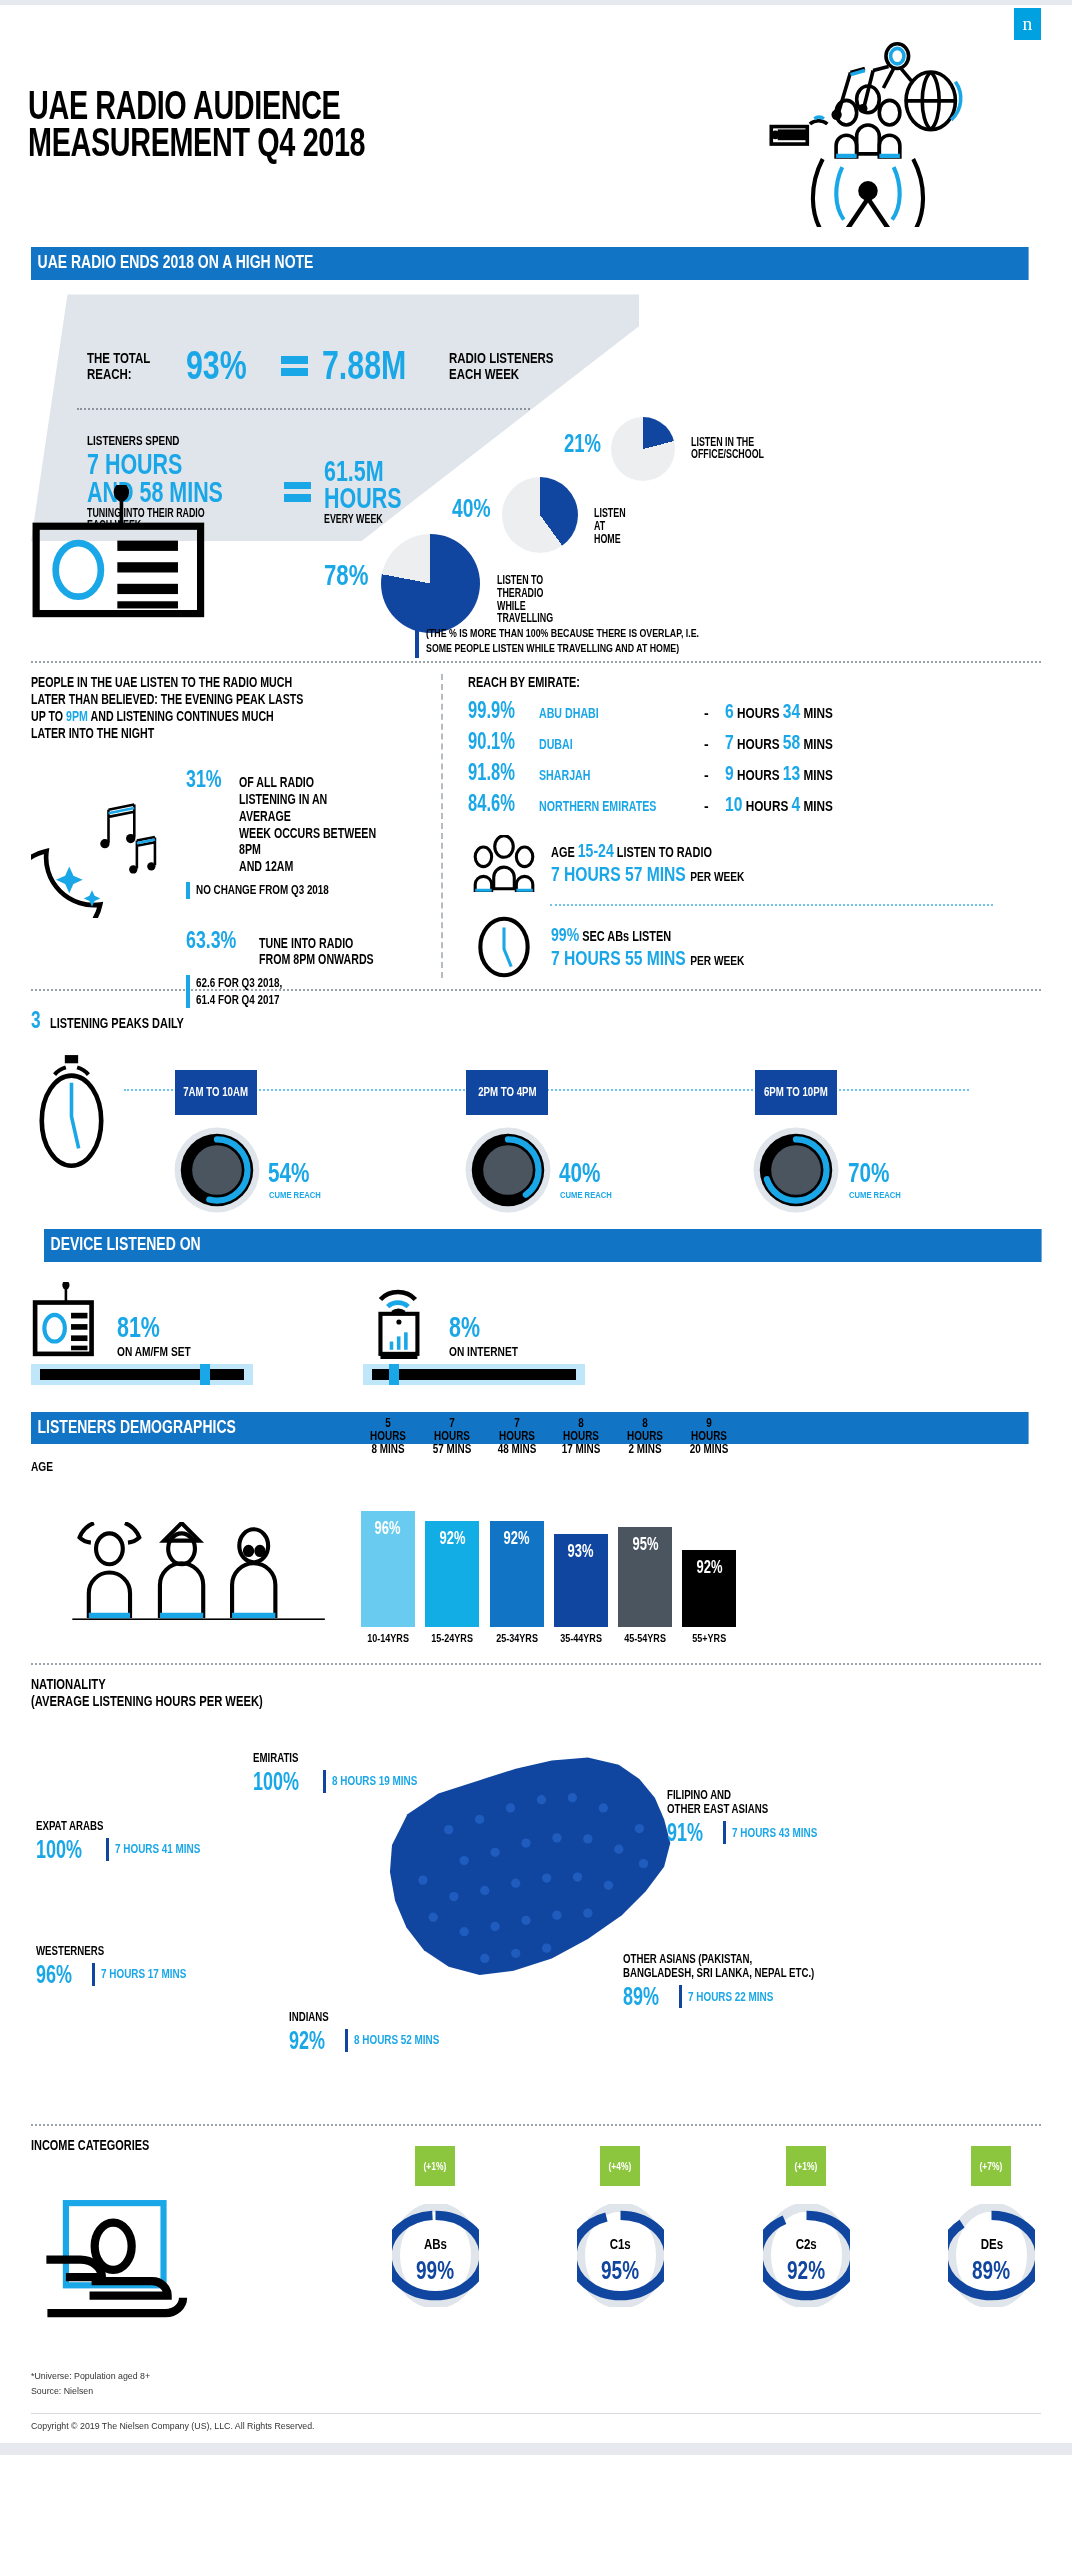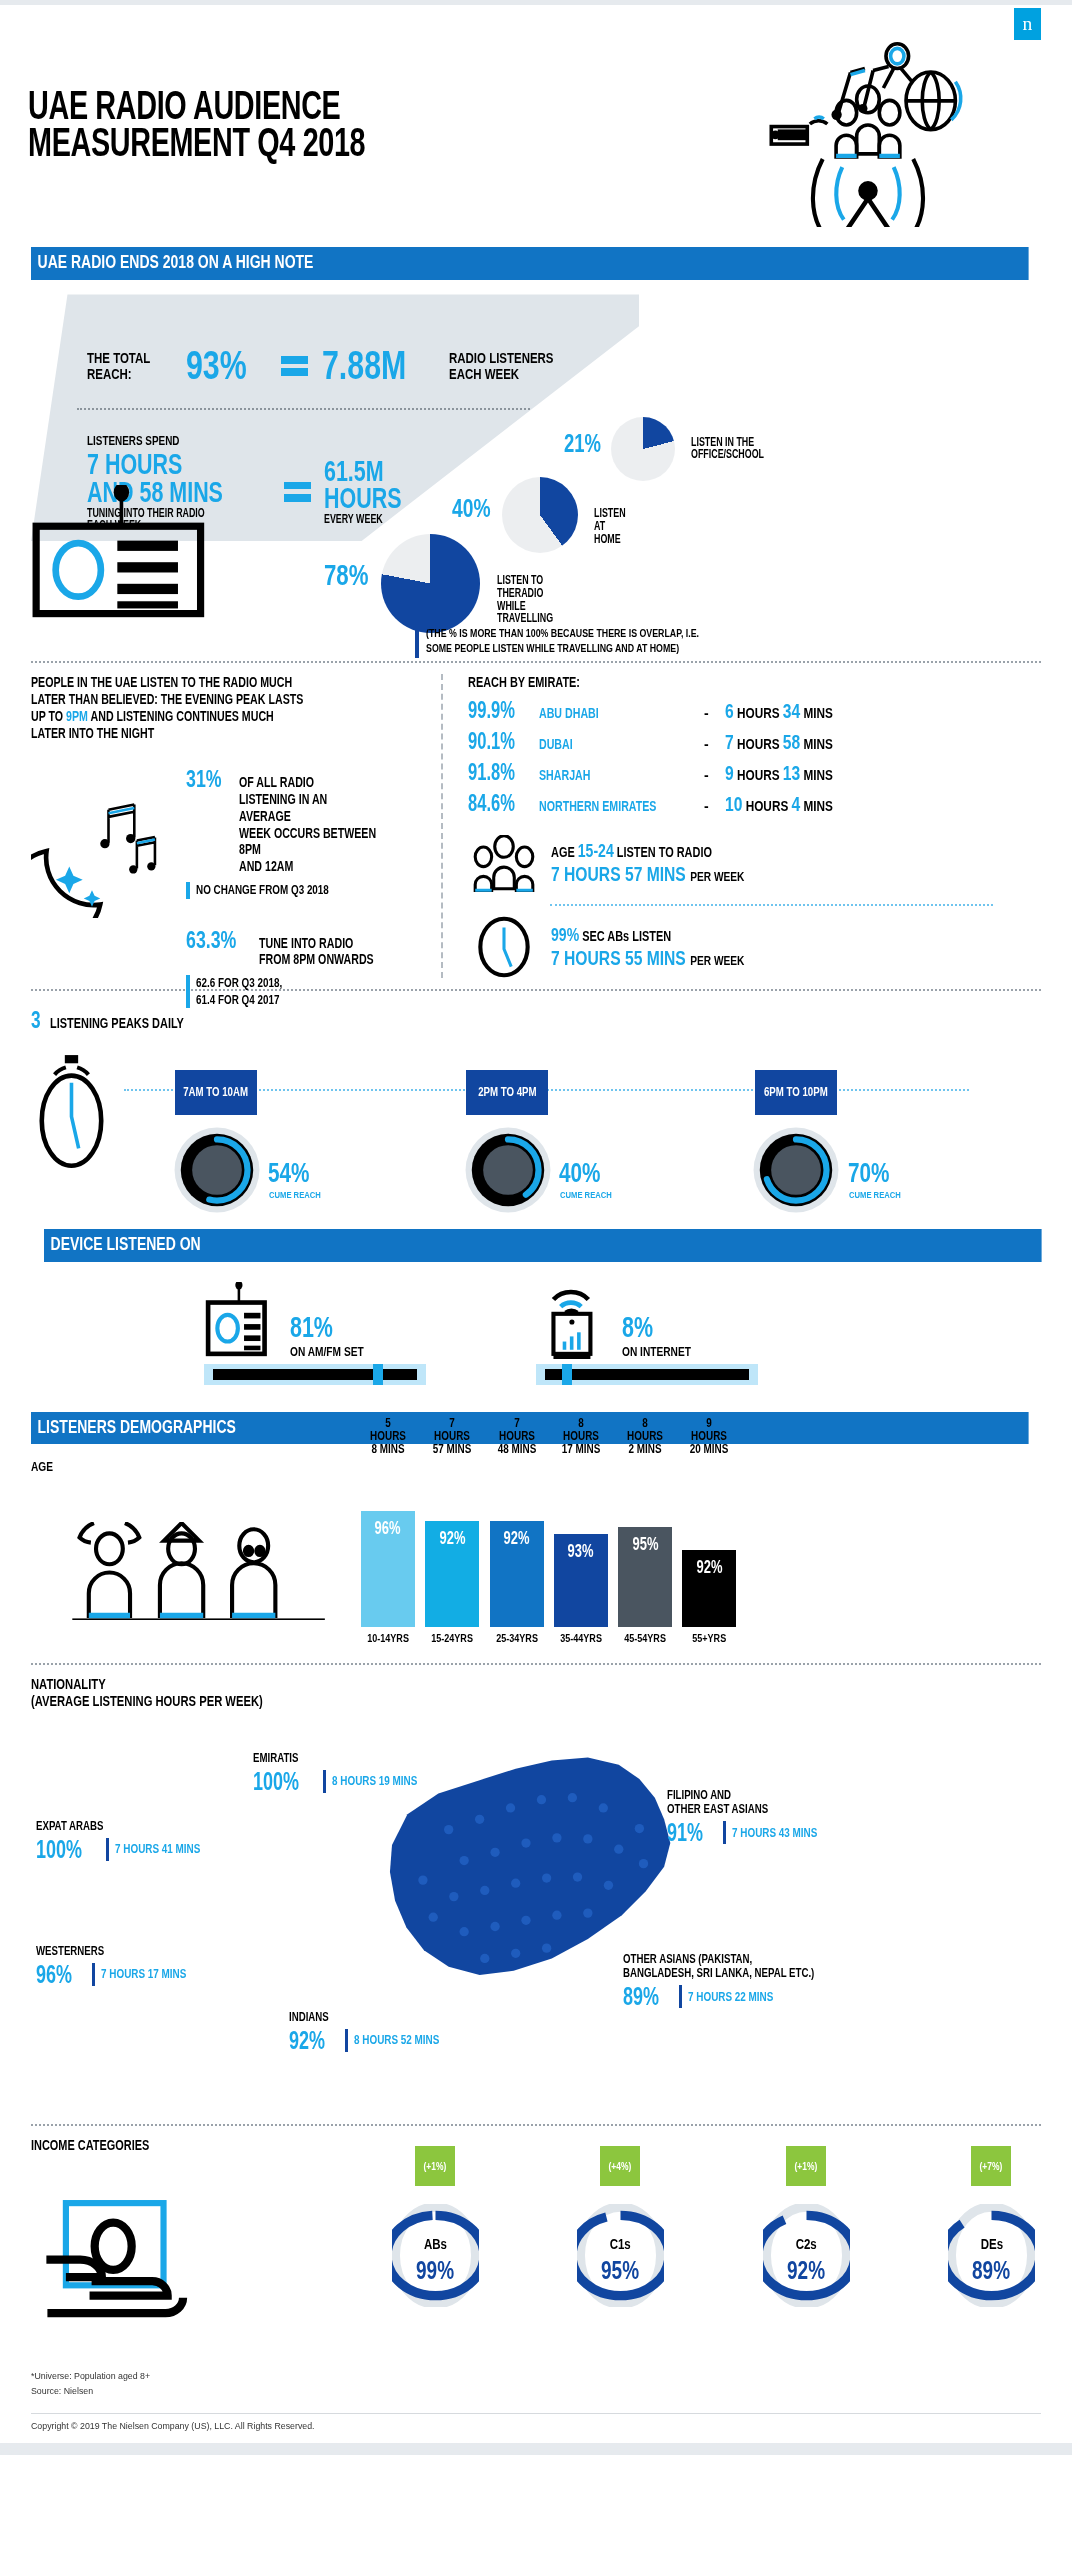--- a/index.html
+++ b/index.html
@@ -103,21 +103,21 @@
   .peaks { position:relative; height:170px; margin:9.3px 31px 0 31px; }
   .peak-timeline { position:absolute; left:93px; top:45px; width:845px; border-top:2.6px dotted #6fc4ee; }
   .peak-chip { position:absolute; top:26px; background:#1146a0; color:#fff; width:82px; height:45px;
                display:flex; align-items:center; justify-content:center; font-size:12.4px; font-weight:bold;}
   .peak-chip span { transform:scaleX(0.78); display:block; white-space:nowrap;}
   .dial { position:absolute; top:82px; width:88px; height:88px; }
   .dial-pct { position:absolute; font-size:28px; font-weight:bold; color:#1aa7e8; transform:scaleX(0.74); transform-origin:left top;}
   .dial-sub { position:absolute; font-size:9.8px; font-weight:bold; color:#1aa7e8; transform:scaleX(0.78); transform-origin:left top;}
 
   
-  .device-row { display:flex; margin:13.4px 31px 0 31px;justify-content:center; }
+  .device-row { display:flex; margin:13.4px 31px 0 31px; }
   .device-cell { width:332px; position:relative; height:118px; }
   .dev-pct { color:#1aa7e8; font-size:29px; font-weight:bold; transform:scaleX(0.74); transform-origin:left bottom;}
   .dev-lbl { font-size:13.4px; font-weight:bold; transform:scaleX(0.76); transform-origin:left top;}
   .slider { width:222px; height:21.6px; background:#bfe6f9; position:relative; margin-top:5.2px;}
   .slider .track { position:absolute; left:9.3px; right:9.3px; top:5.2px; height:11.3px; background:#000; }
   .slider .knob { position:absolute; top:0; width:10.3px; height:21.6px; background:#1aa7e8; }
 
   
   .demo { margin:0 31px; position:relative; }
   .age-lbl { font-size:13.4px; font-weight:bold; transform:scaleX(0.76); transform-origin:left top; margin:8.2px 0 0 0;}

